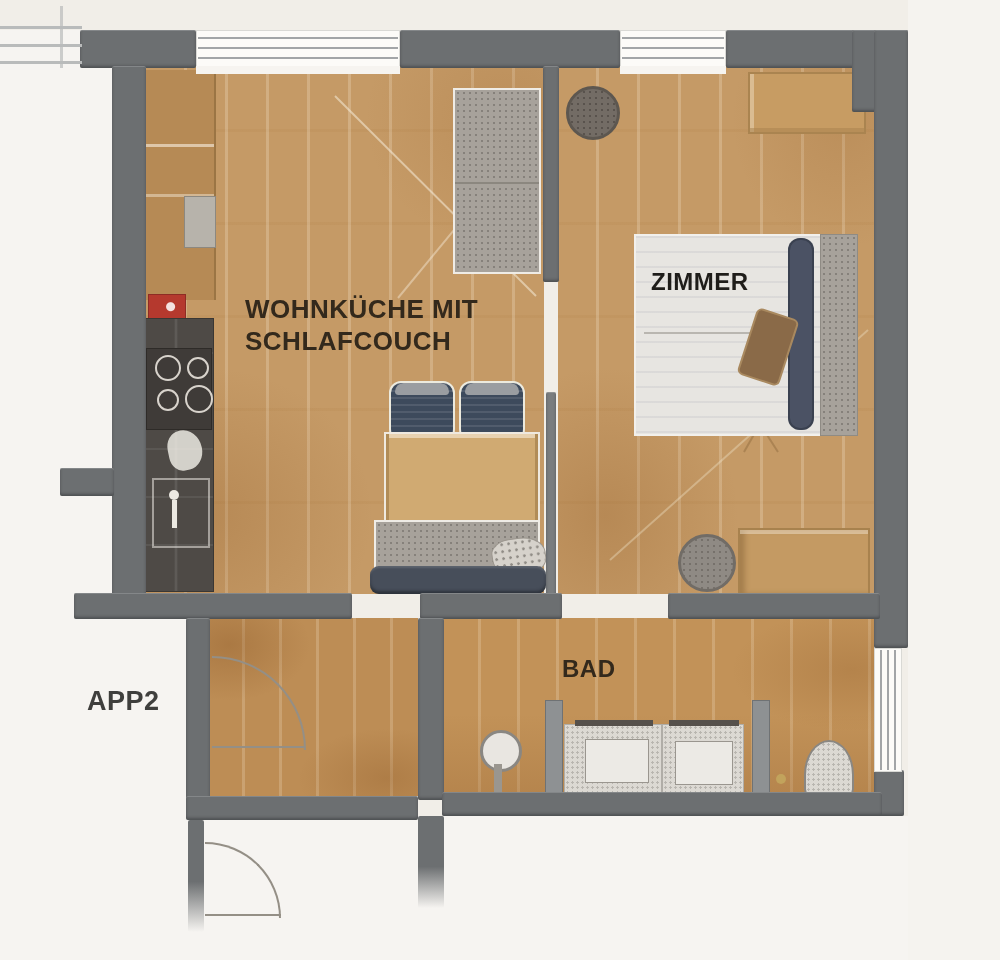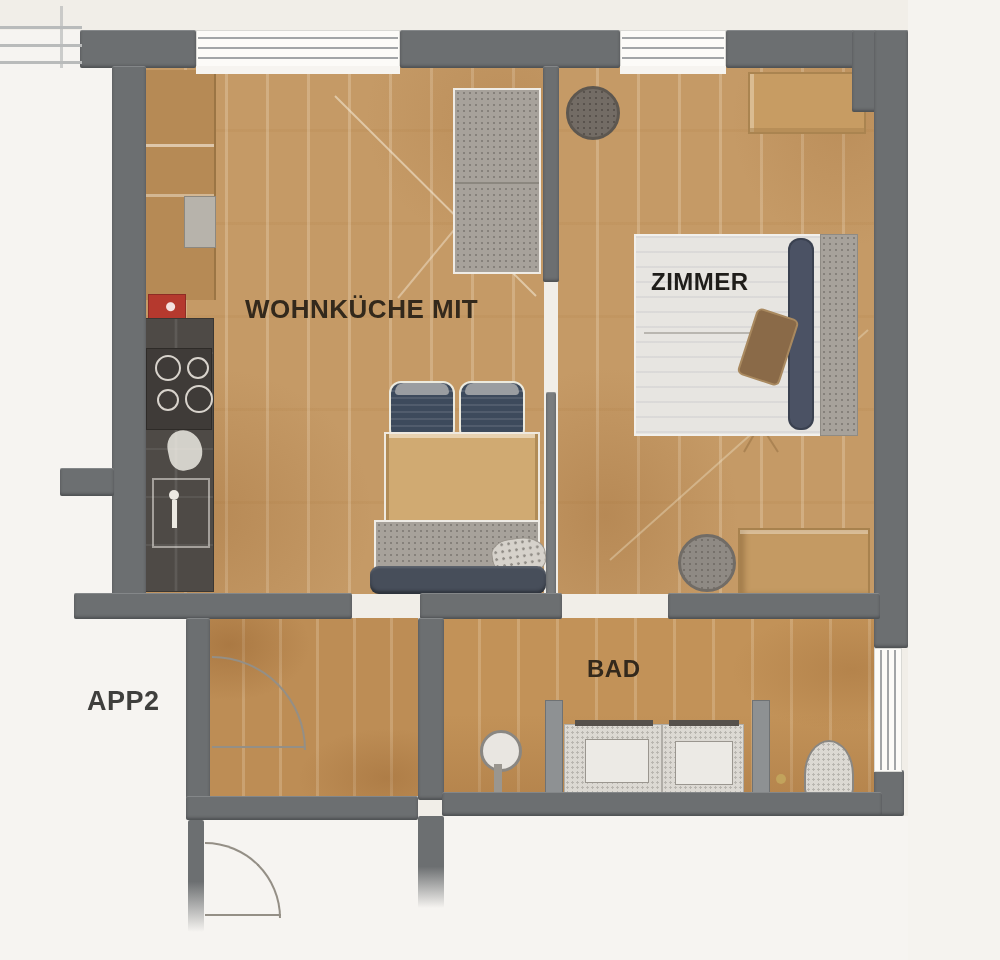--- a/index.html
+++ b/index.html
@@ -195,18 +195,19 @@
   </div>
 
   <div class="door-arc" style="left:212px;top:656px;width:92px;height:92px;border-radius:0 100% 0 0;"></div>
   <div class="door-leaf" style="left:212px;top:746px;width:92px;"></div>
 
   <div class="door-arc" style="left:205px;top:842px;width:74px;height:74px;border-radius:0 100% 0 0;"></div>
   <div class="door-leaf" style="left:205px;top:914px;width:76px;"></div>
 
   <div class="room-label" style="left:245px;top:293px;font-size:26px;line-height:32px;">
     <div>WOHNKÜCHE MIT</div>
+    <div>SCHLAFCOUCH</div>
   </div>
   <div class="room-label" style="left:651px;top:268px;font-size:24px;color:#1f1d1a;">ZIMMER</div>
-  <div class="room-label" style="left:587px;top:655px;font-size:24px;">BAD</div>
+  <div class="room-label" style="left:562px;top:655px;font-size:24px;">BAD</div>
   <div class="room-label" style="left:87px;top:686px;font-size:27px;color:#3f3f3d;">APP2</div>
 
 </div>
 
 </body></html>

